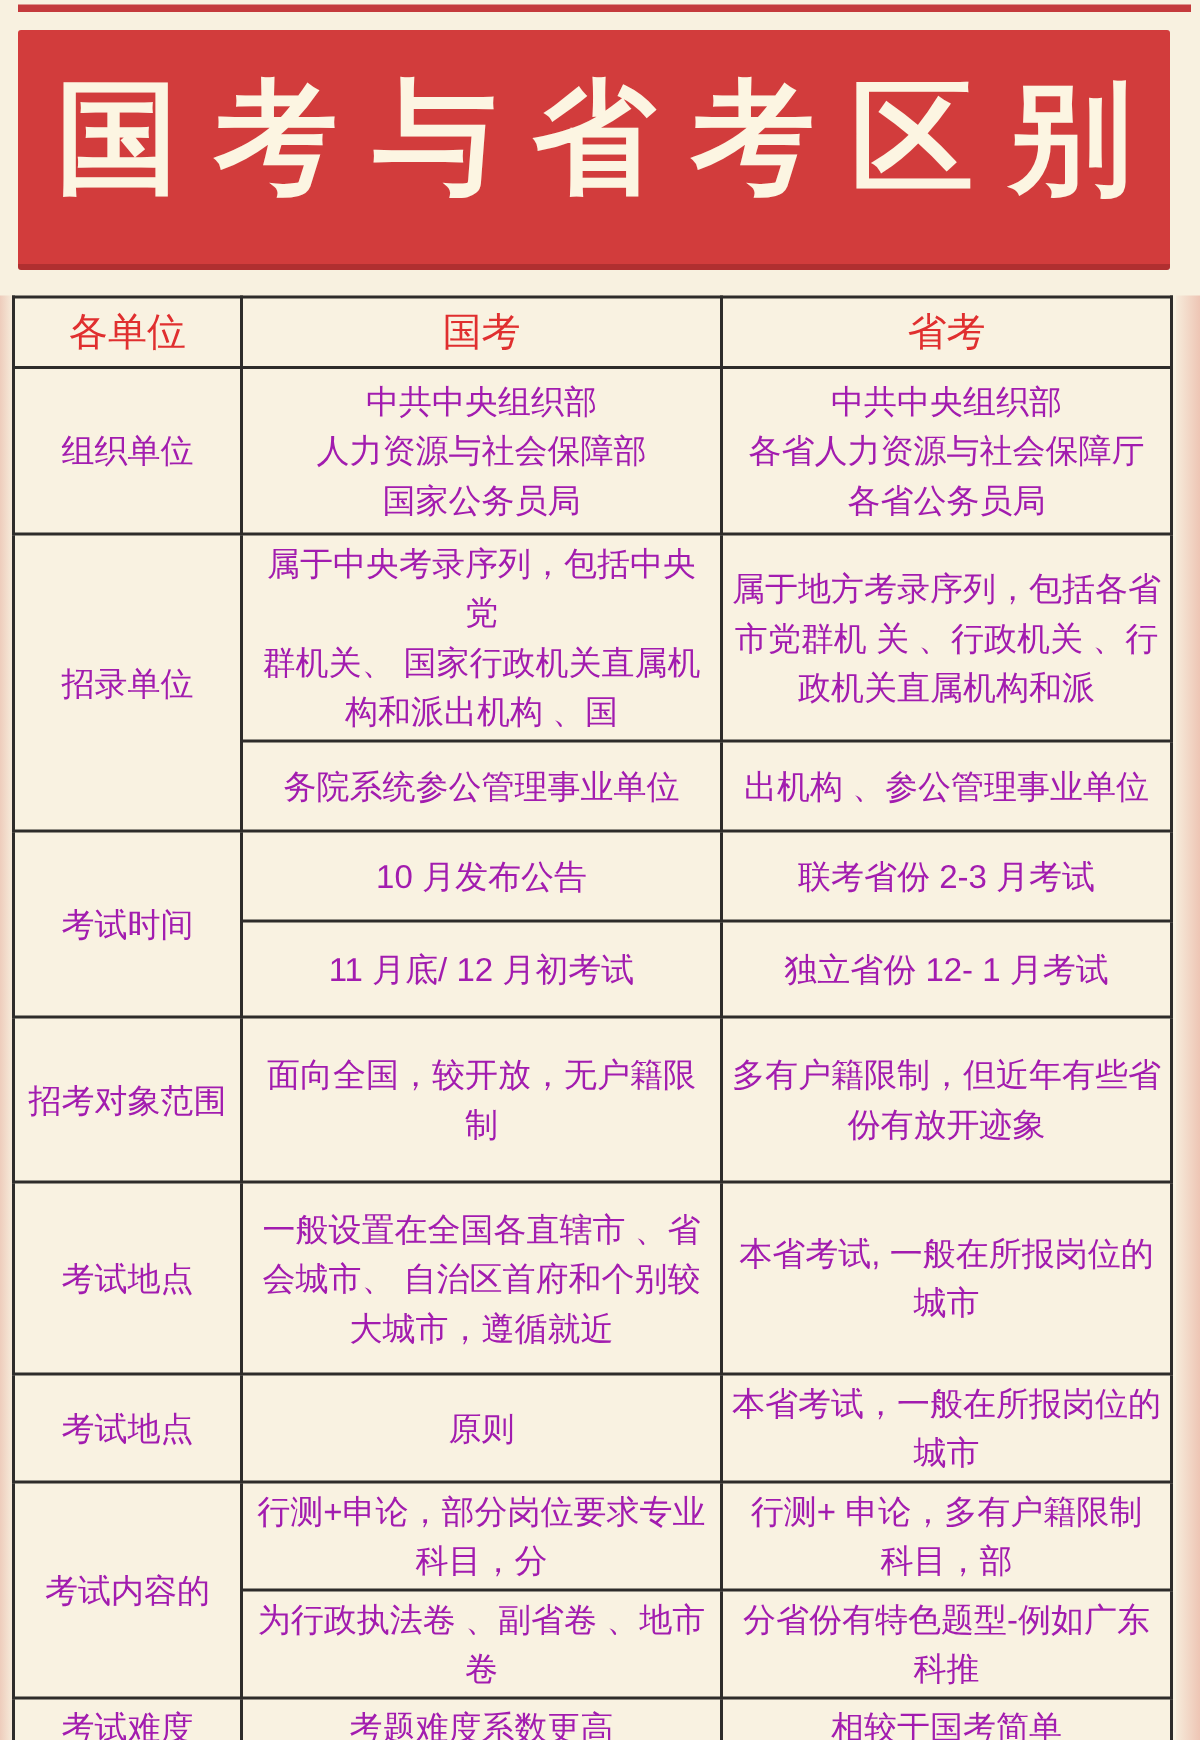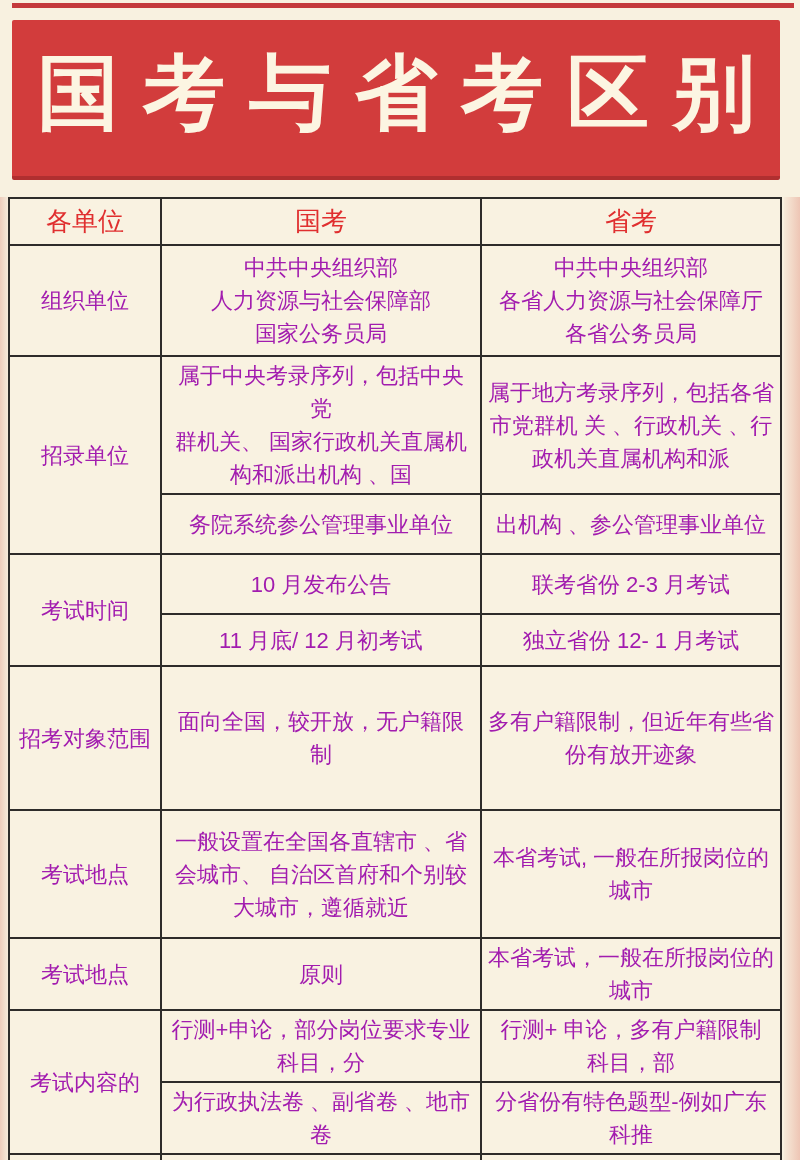--- a/index.html
+++ b/index.html
@@ -64,22 +64,22 @@
     font-size:22px;
     line-height:1.5;
     white-space:pre-line;
     padding:2px 6px;
   }
   .cmp td.label { padding:2px 2px;border-radius:25px; }
 
   tr.h111 { height:111px; }
   tr.h100 { height:100px; }
   tr.h60  { height:60px; }
-  tr.h67  { height:52px; }
-  tr.h130 { height:144px; }
+  tr.h67  { height:64px; }
+  tr.h130 { height:110px; }
   tr.h128 { height:128px; }
   tr.h63  { height:63px; }
   tr.h66  { height:66px; }
   tr.h62  { height:62px; }
   tr.h35  { height:35px; }
 
   
   .edge-tint-left {
     position:absolute; left:0; top:197px; width:8px; height:963px;
     background:linear-gradient(to right, rgba(214,120,104,0.30), rgba(214,120,104,0.05));

